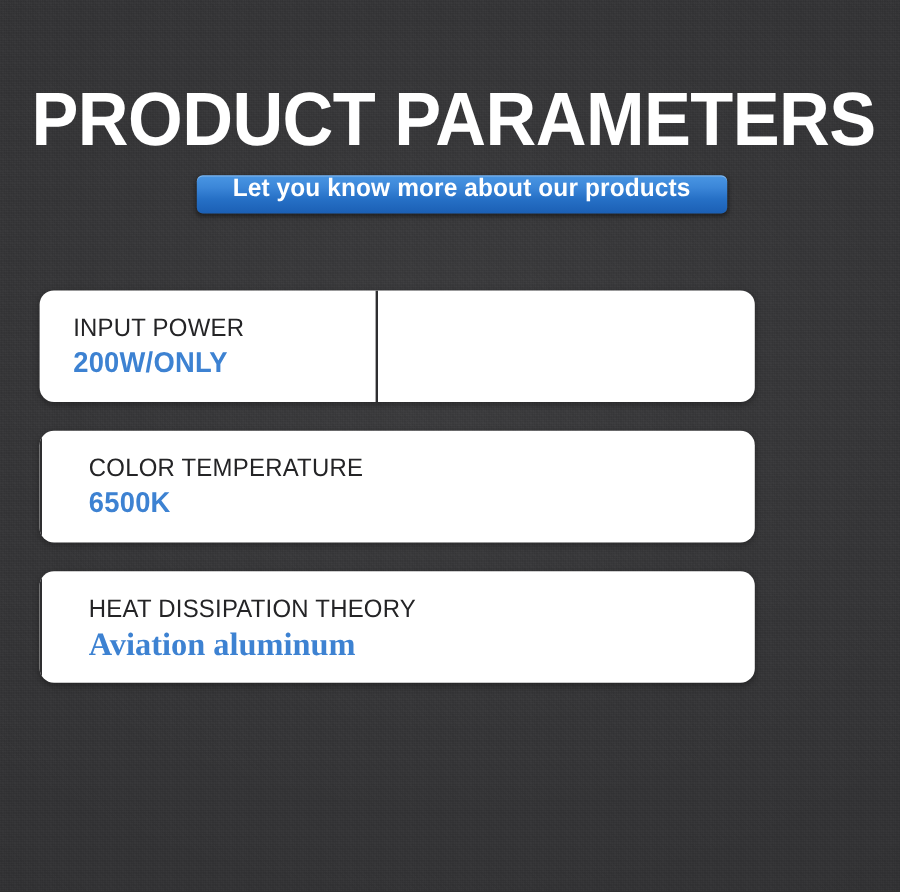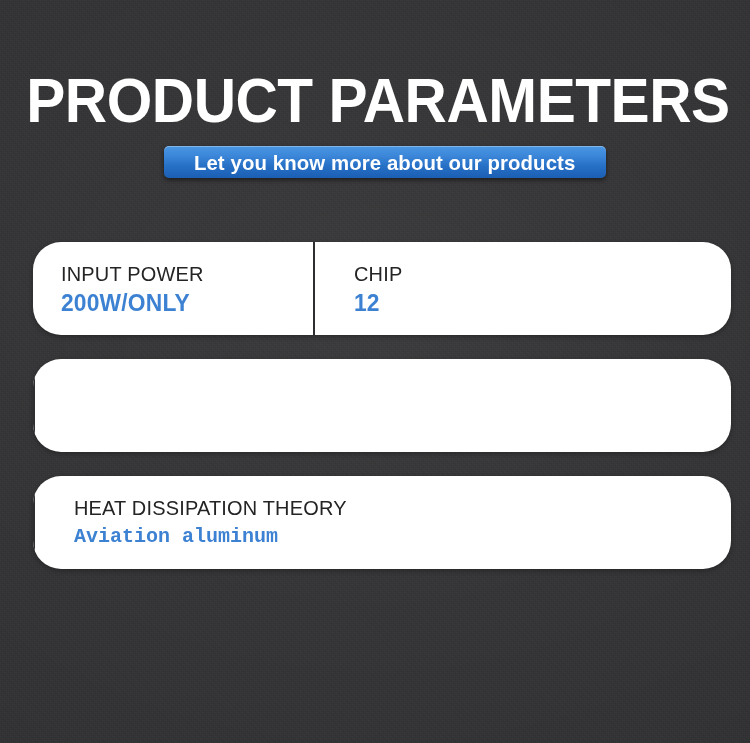--- a/index.html
+++ b/index.html
@@ -93,21 +93,20 @@
     border-radius: 5px;
     background: linear-gradient(180deg,
         #4a97e4 0%,
         #3b86d8 32%,
         #2670c6 62%,
         #1b5fb4 100%);
     box-shadow:
       0 2px 4px rgba(0,0,0,0.50),
       inset 0 1px 0 rgba(255,255,255,0.30);
     display: flex;
-    align-items: center;
     justify-content: center;
   }
   #subtitle-text {
     color: #ffffff;
     font-family: "Liberation Sans Narrow", "Liberation Sans", sans-serif;
     font-size: 21px;
     font-weight: bold;
     line-height: 21px;
     letter-spacing: 0.1px;
     white-space: nowrap;
@@ -116,25 +115,25 @@
 
   
   #spec-list {
     position: absolute;
     left: 33px;
     top: 242px;
     width: 689px;
   }
   .spec-row {
     position: relative;
-    width: 698px;
+    width: 596px;
     height: 93px;
     margin-bottom: 24px;
     background: #ffffff;
-    border-radius: 28px;
+    border-radius: 12px;
     box-shadow: 0 2px 5px rgba(0,0,0,0.28);
     display: flex;
     overflow: hidden;
   }
   .spec-row:last-child { margin-bottom: 0; }
 
   .spec-cell {
     position: relative;
     display: flex;
     flex-direction: column;
@@ -175,22 +174,22 @@
     font-size: 24px;
     font-weight: bold;
     line-height: 26px;
     letter-spacing: 0.2px;
     white-space: nowrap;
     transform: scaleX(0.95);
     transform-origin: 0 50%;
   }
   
   .spec-value.wide {
-    font-family: Liberation Mono, monospace;
-    font-size: 20px;
+    font-family: Liberation Serif, serif;
+    font-size: 27px;
     letter-spacing: 0px;
     transform: scaleX(1);
   }
 </style>
 </head>
 <body>
 
 <div id="poster">
 
   <div id="noise-layer"></div>
@@ -205,28 +204,28 @@
   </div>
 
   <div id="spec-list">
 
     <div class="spec-row">
       <div class="spec-cell left">
         <div class="spec-label">INPUT POWER</div>
         <div class="spec-value">200W/ONLY</div>
       </div>
       <div class="row-divider"></div>
-      <div class="spec-cell right">
-        <div class="spec-label">CHIP</div>
-        <div class="spec-value">12</div>
-      </div>
     </div>
 
     <div class="spec-row">
       <div class="row-divider"></div>
+      <div class="spec-cell right">
+        <div class="spec-label">COLOR TEMPERATURE</div>
+        <div class="spec-value">6500K</div>
+      </div>
     </div>
 
     <div class="spec-row">
       <div class="row-divider"></div>
       <div class="spec-cell right">
         <div class="spec-label">HEAT DISSIPATION THEORY</div>
         <div class="spec-value wide">Aviation aluminum</div>
       </div>
     </div>
 

